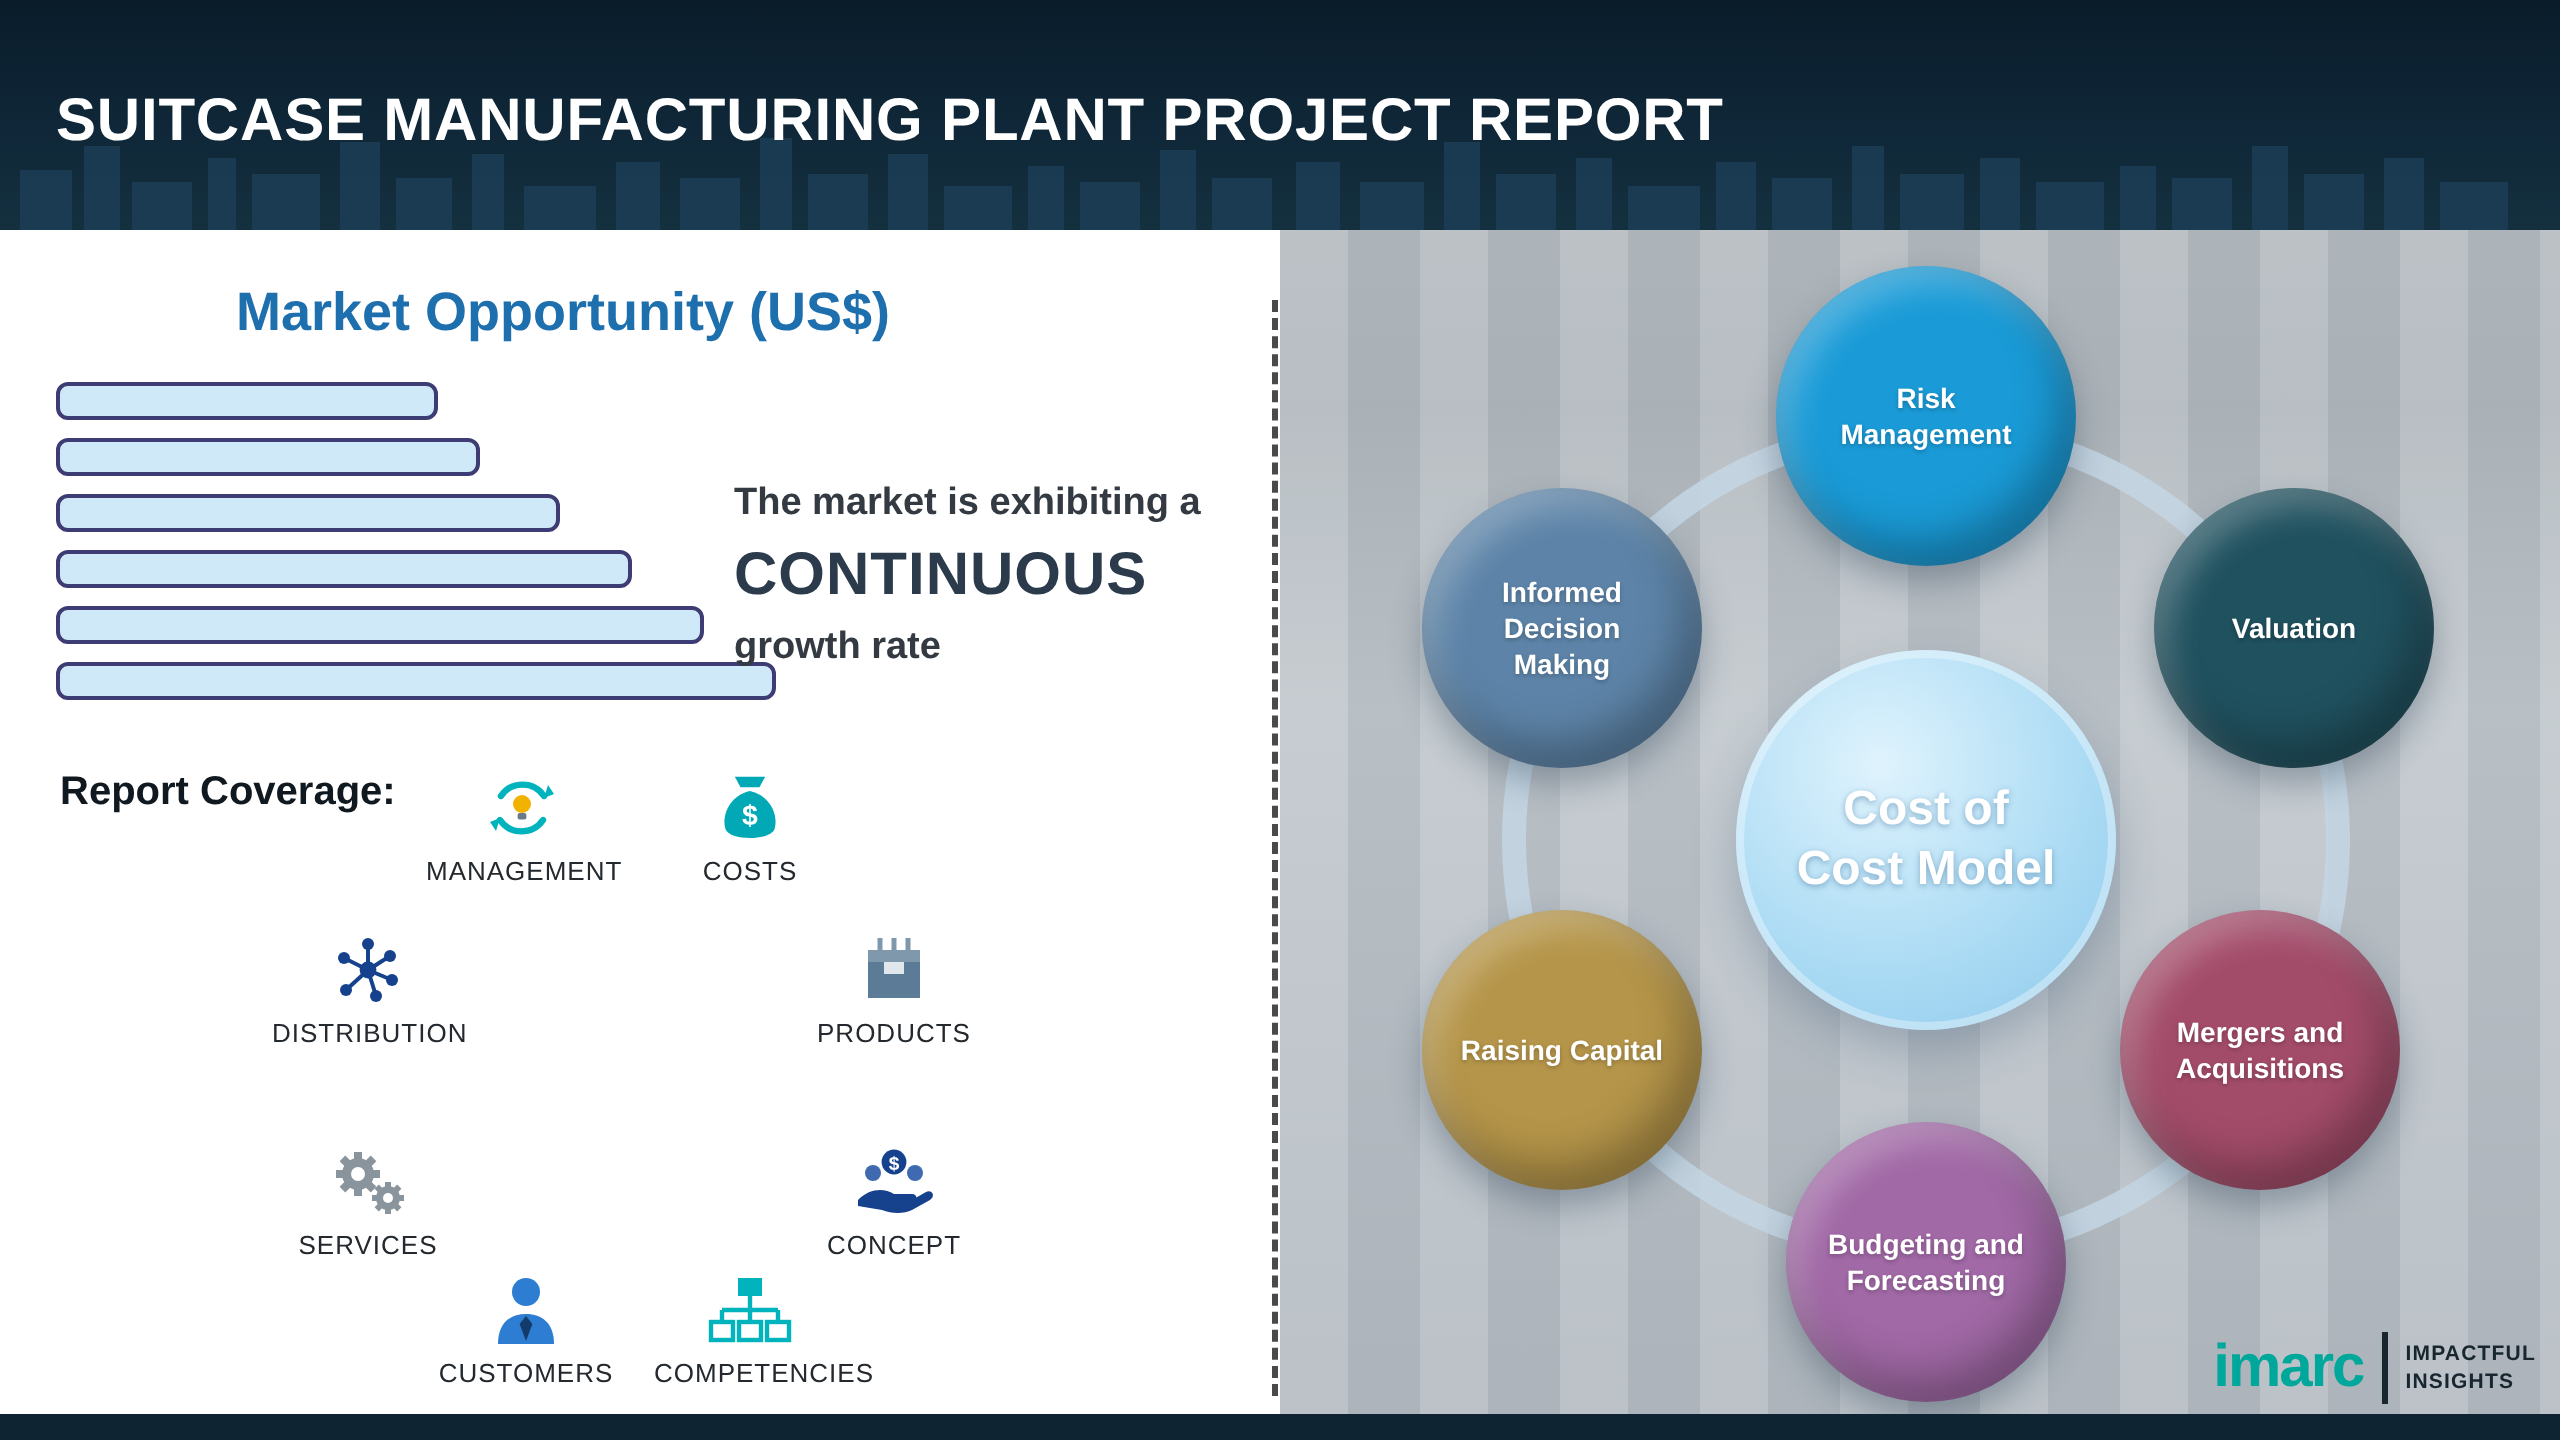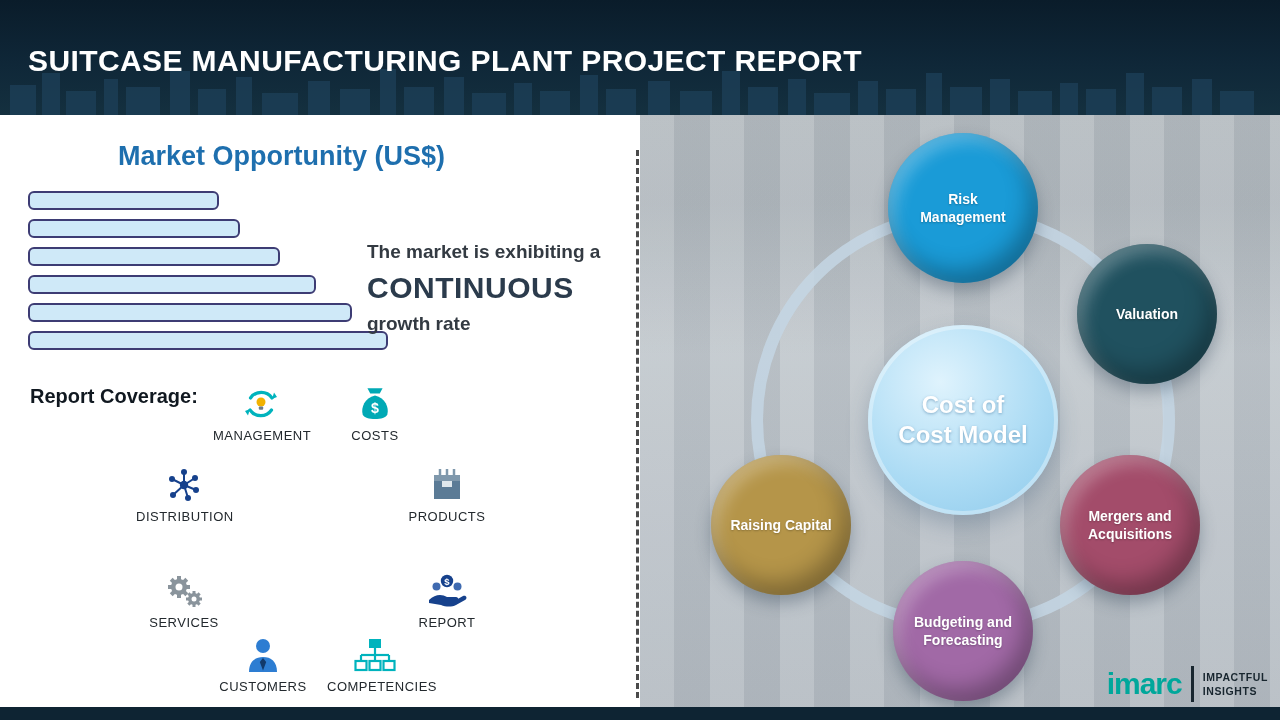--- a/index.html
+++ b/index.html
@@ -251,21 +251,21 @@
     <div class="bm-item" style="left:399px; top:455px;">
       <div class="bm-icon">
         <svg width="42" height="40" viewBox="0 0 42 40">
           <circle cx="21" cy="10" r="6.2" fill="#16418c"></circle>
           <text x="21" y="13.8" font-size="9.5" fill="#ffffff" text-anchor="middle" font-weight="bold" font-family="Liberation Sans, sans-serif">$</text>
           <circle cx="10.5" cy="15.5" r="4" fill="#3f6ab0"></circle>
           <circle cx="31.5" cy="15.5" r="4" fill="#3f6ab0"></circle>
           <path d="M3 29 C9 23 16 23 21 26 L30 26 C33 26 33 30 30 30 L21 30 L30 29 L37 25 C40 23.6 42 27 39 29 L30 34 C26 36 20 36 15 34 L3 32 Z" fill="#16418c"></path>
         </svg>
       </div>
-      <div class="bm-label">REPORT</div>
+      <div class="bm-label">CONCEPT</div>
     </div>
 
     <div class="bm-item" style="left:215px; top:519px;">
       <div class="bm-icon">
         <svg width="36" height="38" viewBox="0 0 36 38">
           <circle cx="18" cy="10" r="7" fill="#2d7dd2"></circle>
           <path d="M4 36 C4 25.5 10 21 18 21 C26 21 32 25.5 32 36 Z" fill="#2d7dd2"></path>
           <path d="M18 22 l3.2 4 -3.2 8.5 -3.2-8.5 z" fill="#123a6b"></path>
         </svg>
       </div>
@@ -298,20 +298,21 @@
     <div class="center-circle">
       <span>Cost of</span>
       <span>Cost Model</span>
     </div>
 
     <div class="node node-risk" style="background-color: rgb(26, 155, 215);">Risk Management</div>
     <div class="node node-valuation" style="background-color: rgb(32, 81, 95);">Valuation</div>
     <div class="node node-ma" style="background-color: rgb(163, 76, 106);">Mergers and Acquisitions</div>
     <div class="node node-budgeting" style="background-color: rgb(161, 105, 166);">Budgeting and Forecasting</div>
     <div class="node node-raising" style="background-color: rgb(181, 149, 73);">Raising Capital</div>
+    <div class="node node-informed" style="background-color: rgb(93, 132, 168);">Informed Decision Making</div>
 
     <div class="logo">
       <span class="logo-brand">imarc</span>
       <span class="logo-divider"></span>
       <span class="logo-tagline">
         <span>IMPACTFUL</span>
         <span>INSIGHTS</span>
       </span>
     </div>
   </div>

